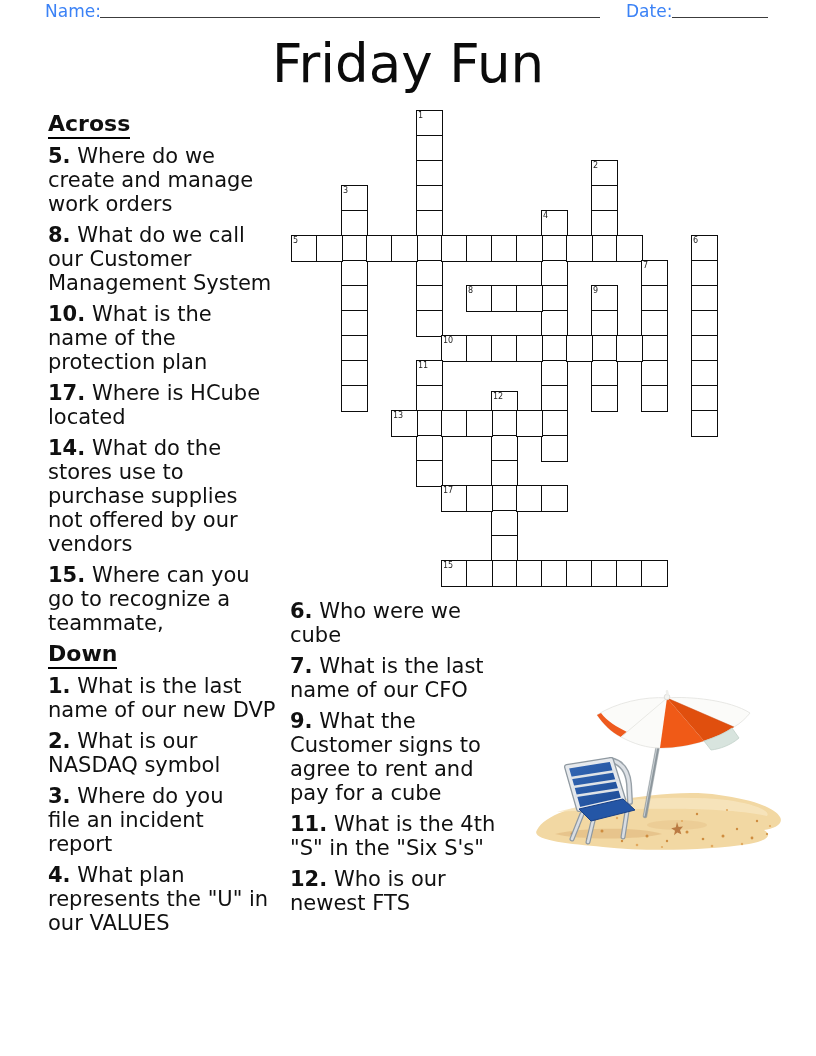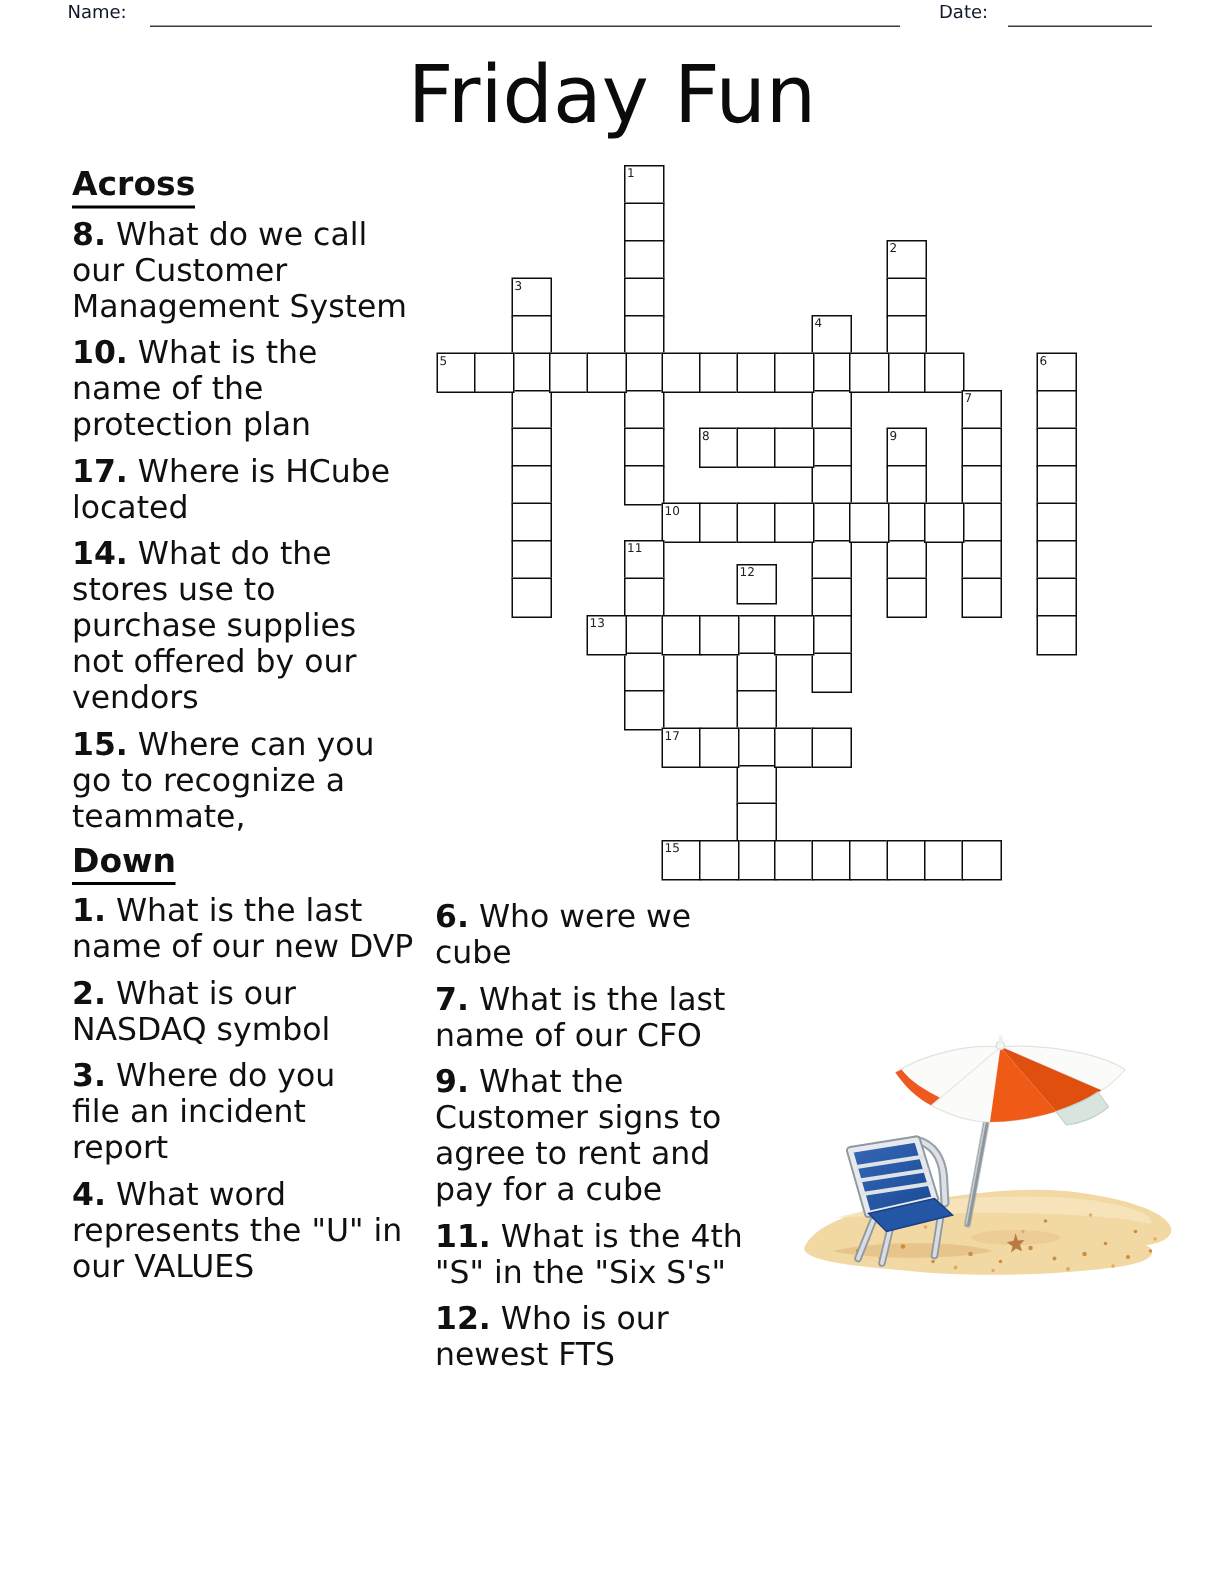--- a/index.html
+++ b/index.html
@@ -1,19 +1,19 @@
 <!DOCTYPE html>
 <html><head>
 <meta charset="utf-8">
 <style>
   html,body{margin:0;padding:0;background:#ffffff;}
   .page{position:relative;width:816px;height:1056px;background:#fff;overflow:hidden;
         font-family:"DejaVu Sans","Liberation Sans",sans-serif;color:#111;}
   
-  .hdr-label{position:absolute;font-size:12px;color:#0f172a;top:1px;}
+  .hdr-label{position:absolute;font-size:17px;color:#3b82f6;top:1px;}
   .blank-line{position:absolute;border-bottom:1.2px solid #3c3c3c;height:16px;top:1px;}
   #name-label{left:45px;} #name-line{left:100px;width:500px;}
   #date-label{left:626px;} #date-line{left:672px;width:96px;}
   
   .title{position:absolute;top:33px;left:0;width:816px;text-align:center;
          font-size:53px;font-weight:400;letter-spacing:0px;color:#0b0b0b;}
   
   #grid{position:absolute;left:291px;top:110px;width:430px;height:480px;}
   .cell{position:absolute;width:26.5px;height:26.5px;box-sizing:border-box;
         border:1.6px solid #0d0d0d;background:#fff;}
@@ -133,21 +133,21 @@
       <div class="cell" style="left: 225px; top: 225px;"></div>
       <div class="cell" style="left: 275px; top: 225px;"></div>
       <div class="cell" style="left: 325px; top: 225px;"></div>
       <div class="cell" style="left: 125px; top: 250px;">
         <span class="cellnum">11</span>
       </div>
       <div class="cell" style="left: 125px; top: 275px;"></div>
       <div class="cell" style="left: 125px; top: 300px;"></div>
       <div class="cell" style="left: 125px; top: 325px;"></div>
       <div class="cell" style="left: 125px; top: 350px;"></div>
-      <div class="cell" style="left: 200px; top: 266px; padding-left: 12px;">
+      <div class="cell" style="left: 200px; top: 281px; padding-left: 12px;">
         <span class="cellnum">12</span>
       </div>
       <div class="cell" style="left: 200px; top: 300px;"></div>
       <div class="cell" style="left: 200px; top: 325px;"></div>
       <div class="cell" style="left: 200px; top: 350px;"></div>
       <div class="cell" style="left: 200px; top: 375px;"></div>
       <div class="cell" style="left: 200px; top: 400px;"></div>
       <div class="cell" style="left: 200px; top: 425px;"></div>
       <div class="cell" style="left: 200px; top: 450px;"></div>
       <div class="cell" style="left: 100px; top: 300px;">
@@ -170,20 +170,23 @@
       <div class="cell" style="left: 250px; top: 450px;"></div>
       <div class="cell" style="left: 275px; top: 450px;"></div>
       <div class="cell" style="left: 300px; top: 450px;"></div>
       <div class="cell" style="left: 325px; top: 450px;"></div>
       <div class="cell" style="left: 350px; top: 450px;"></div>
     </div>
 
   <div class="clue-col" id="clues-left">
     <div class="clue-heading"><span>Across</span></div>
     <div id="across-list">
+        <div class="clue"><b class="cnum">5.</b><span class="ctext"> Where do we
+create and manage
+work orders</span></div>
         <div class="clue"><b class="cnum">8.</b><span class="ctext"> What do we call
 our Customer
 Management System</span></div>
         <div class="clue"><b class="cnum">10.</b><span class="ctext"> What is the
 name of the
 protection plan</span></div>
         <div class="clue"><b class="cnum">17.</b><span class="ctext"> Where is HCube
 located</span></div>
         <div class="clue"><b class="cnum">14.</b><span class="ctext"> What do the
 stores use to
@@ -196,21 +199,21 @@
       </div>
     <div class="clue-heading"><span>Down</span></div>
     <div id="down-left-list">
         <div class="clue"><b class="cnum">1.</b><span class="ctext"> What is the last
 name of our new DVP</span></div>
         <div class="clue"><b class="cnum">2.</b><span class="ctext"> What is our
 NASDAQ symbol</span></div>
         <div class="clue"><b class="cnum">3.</b><span class="ctext"> Where do you
 file an incident
 report</span></div>
-        <div class="clue"><b class="cnum">4.</b><span class="ctext"> What word
+        <div class="clue"><b class="cnum">4.</b><span class="ctext"> What plan
 represents the "U" in
 our VALUES</span></div>
       </div>
   </div>
 
   <div class="clue-col" id="clues-mid">
     <div id="down-mid-list">
         <div class="clue"><b class="cnum">6.</b><span class="ctext"> Who were we
 cube</span></div>
         <div class="clue"><b class="cnum">7.</b><span class="ctext"> What is the last

